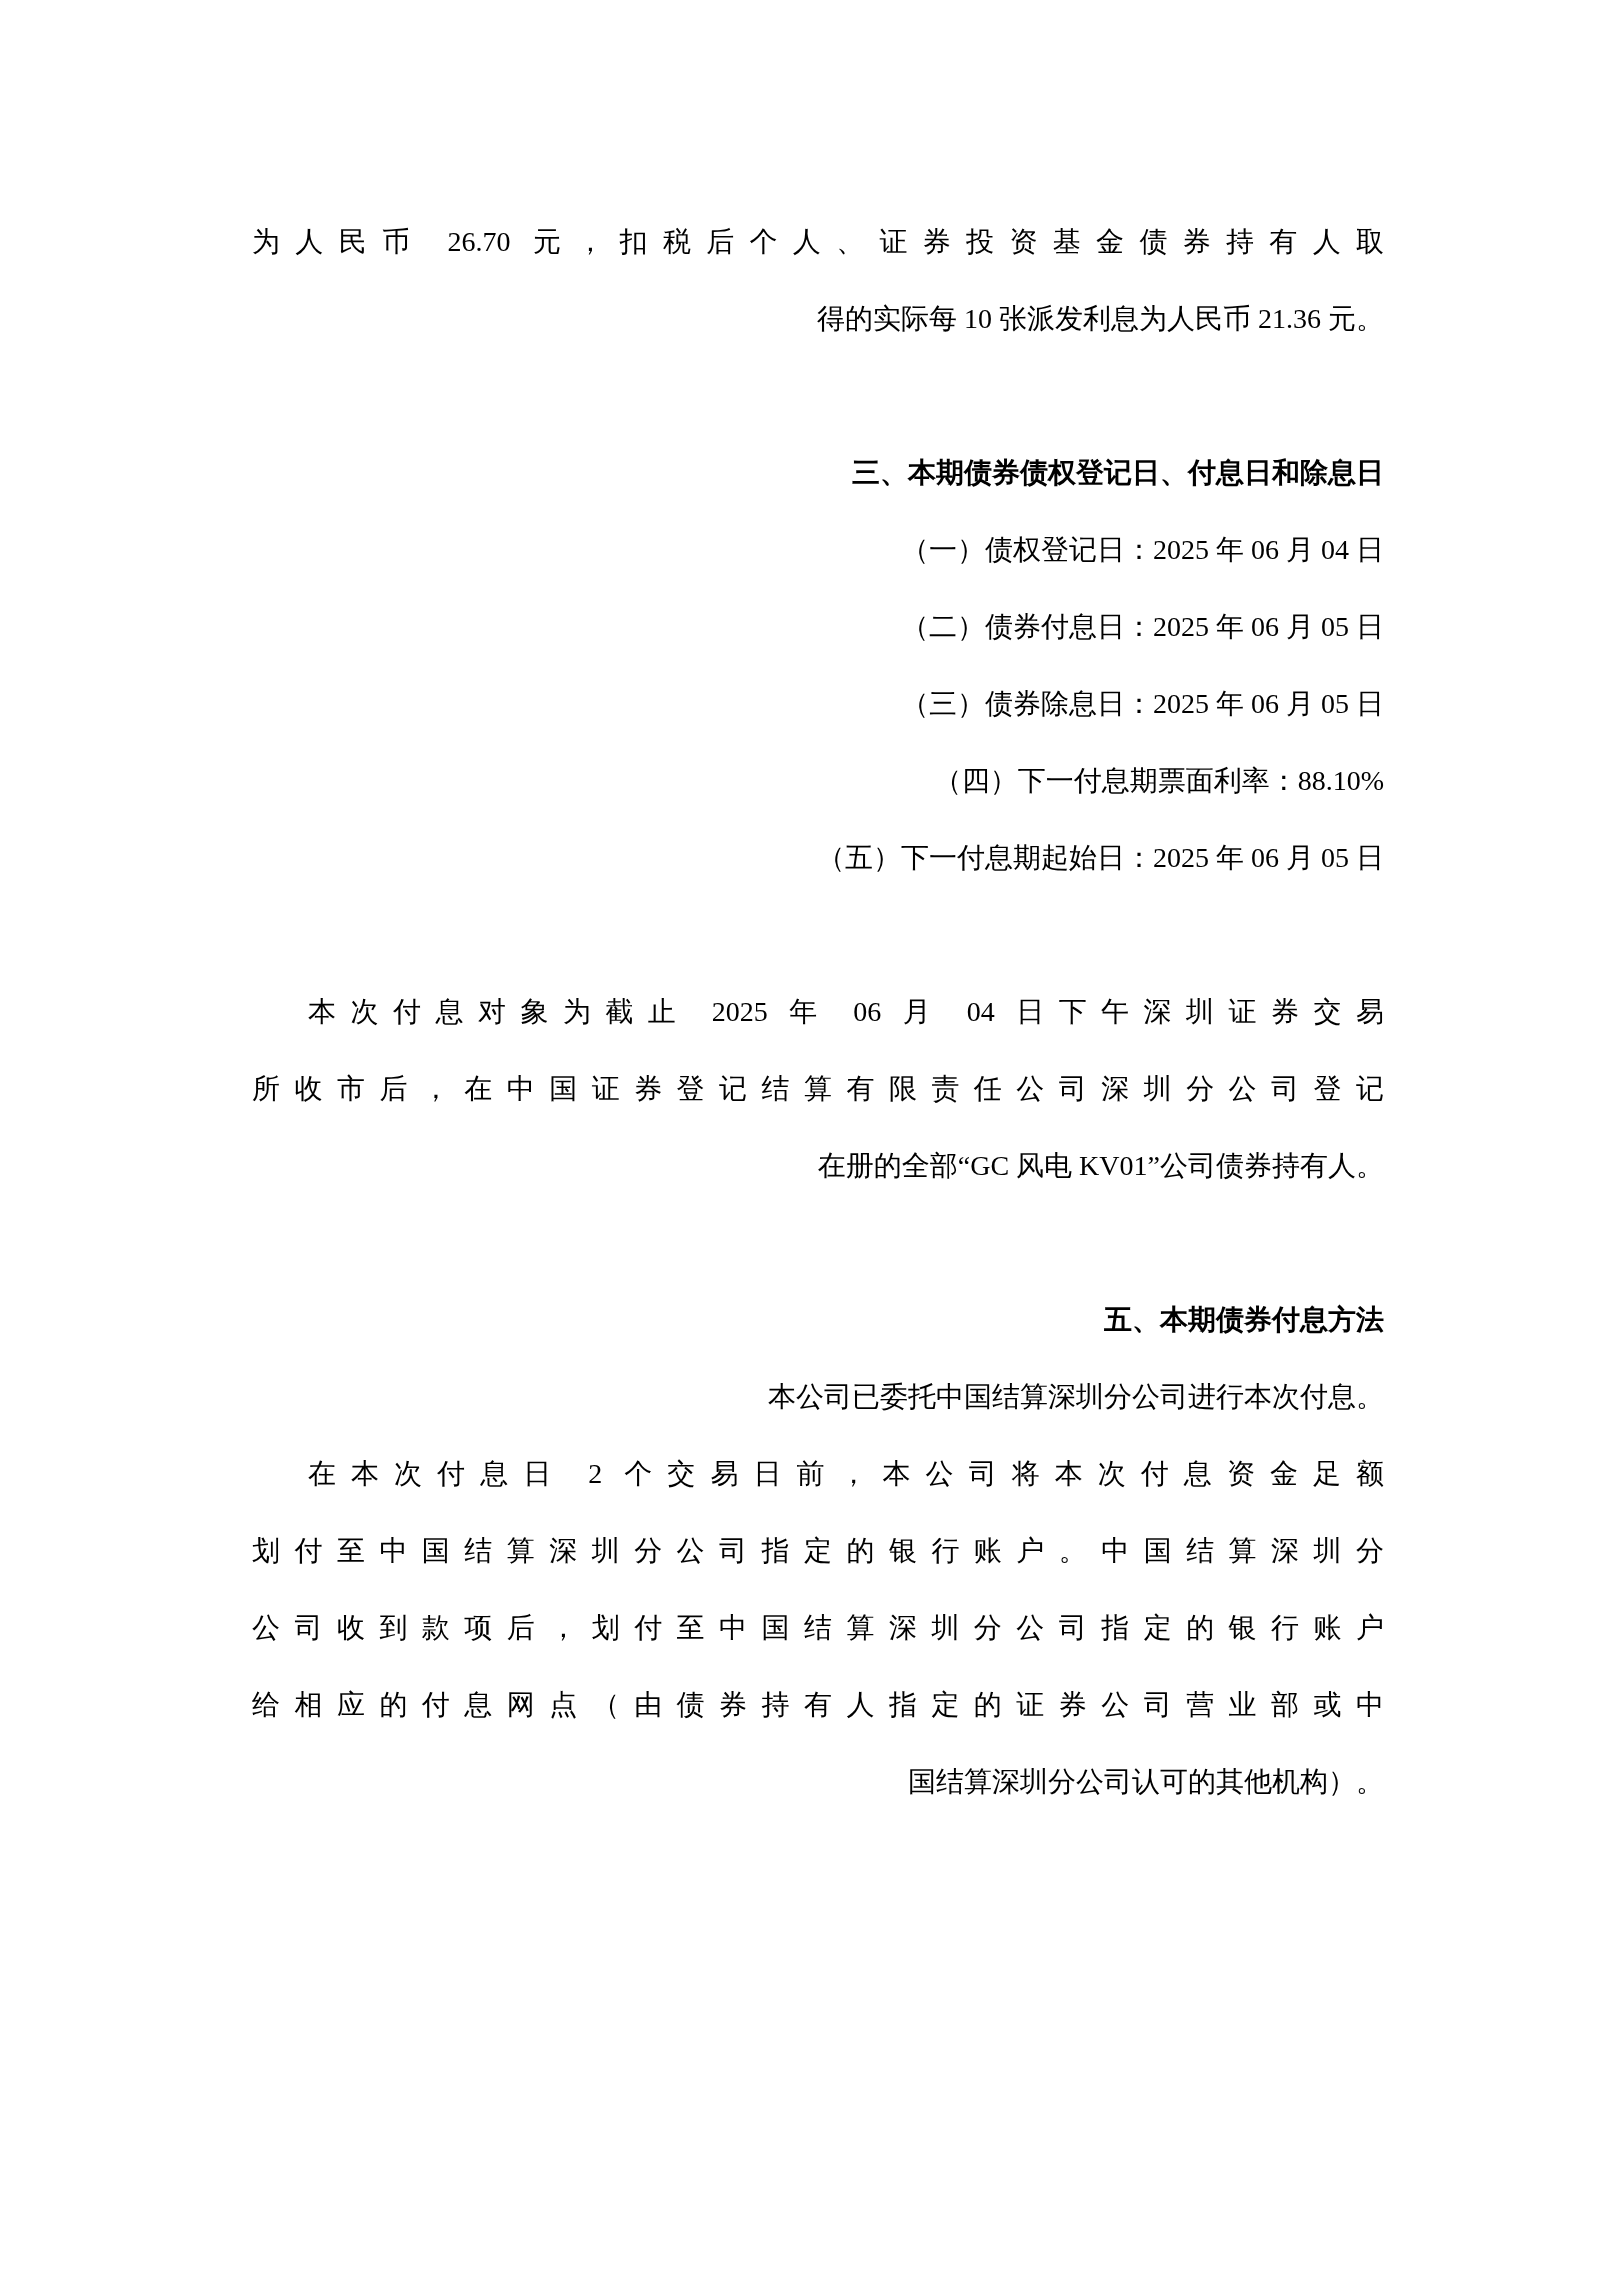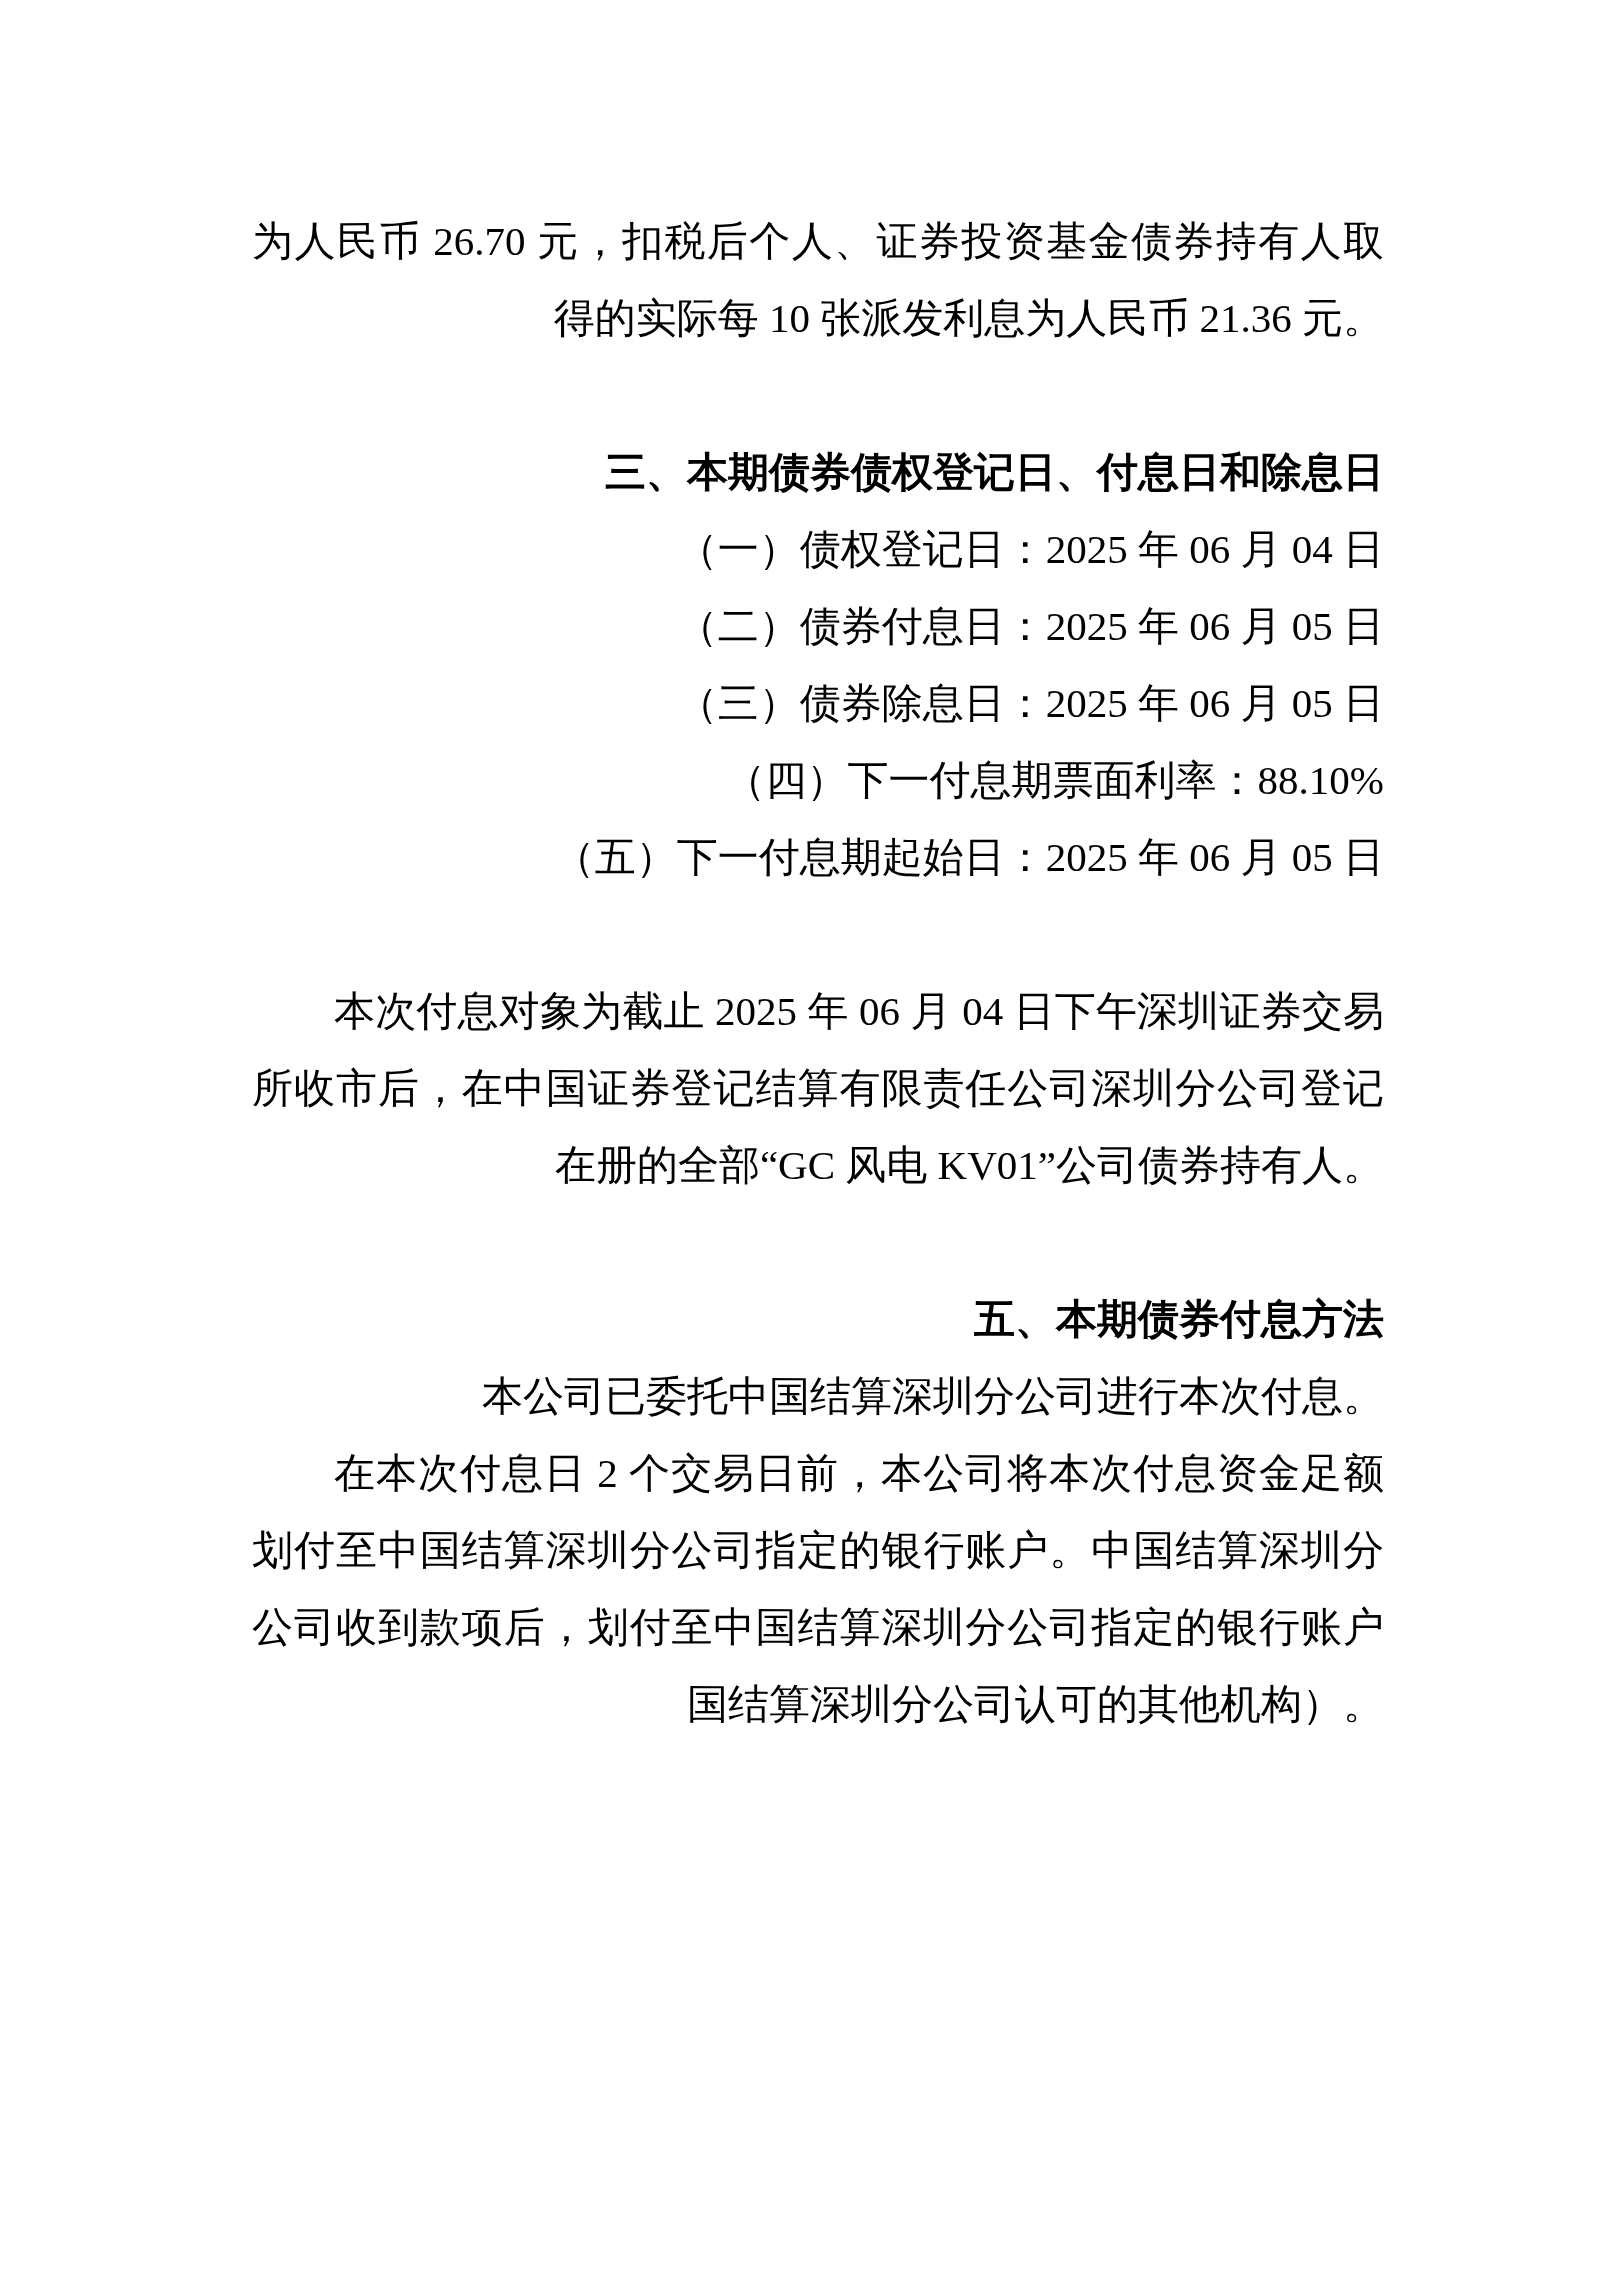--- a/index.html
+++ b/index.html
@@ -10,21 +10,21 @@
   .page {
     position: relative;
     width: 1623px;
     height: 2295px;
     margin: 0 auto;
     background: #ffffff;
     box-sizing: border-box;
     padding: 203px 239px 0 252px;
     font-family: "Liberation Serif", "DejaVu Serif", serif;
     color: #000000;
-    font-size: 41px;
+    font-size: 28px;
     line-height: 77px;
     overflow: hidden;
   }
   .line {
     height: 77px;
     text-align: right;
     white-space: normal;
   }
   
   .fill {
@@ -67,17 +67,18 @@
     <div class="line fill">所收市后，在中国证券登记结算有限责任公司深圳分公司登记</div>
     <div class="line">在册的全部“GC 风电 KV01”公司债券持有人。</div>
   </div>
 
   <div class="section">
     <div class="line indent heading">五、本期债券付息方法</div>
     <div class="line indent">本公司已委托中国结算深圳分公司进行本次付息。</div>
     <div class="line indent fill">在本次付息日 2 个交易日前，本公司将本次付息资金足额</div>
     <div class="line fill">划付至中国结算深圳分公司指定的银行账户。中国结算深圳分</div>
     <div class="line fill">公司收到款项后，划付至中国结算深圳分公司指定的银行账户</div>
+    <div class="line fill">给相应的付息网点（由债券持有人指定的证券公司营业部或中</div>
     <div class="line">国结算深圳分公司认可的其他机构）。</div>
   </div>
 
 </div>
 
 
 </body></html>

